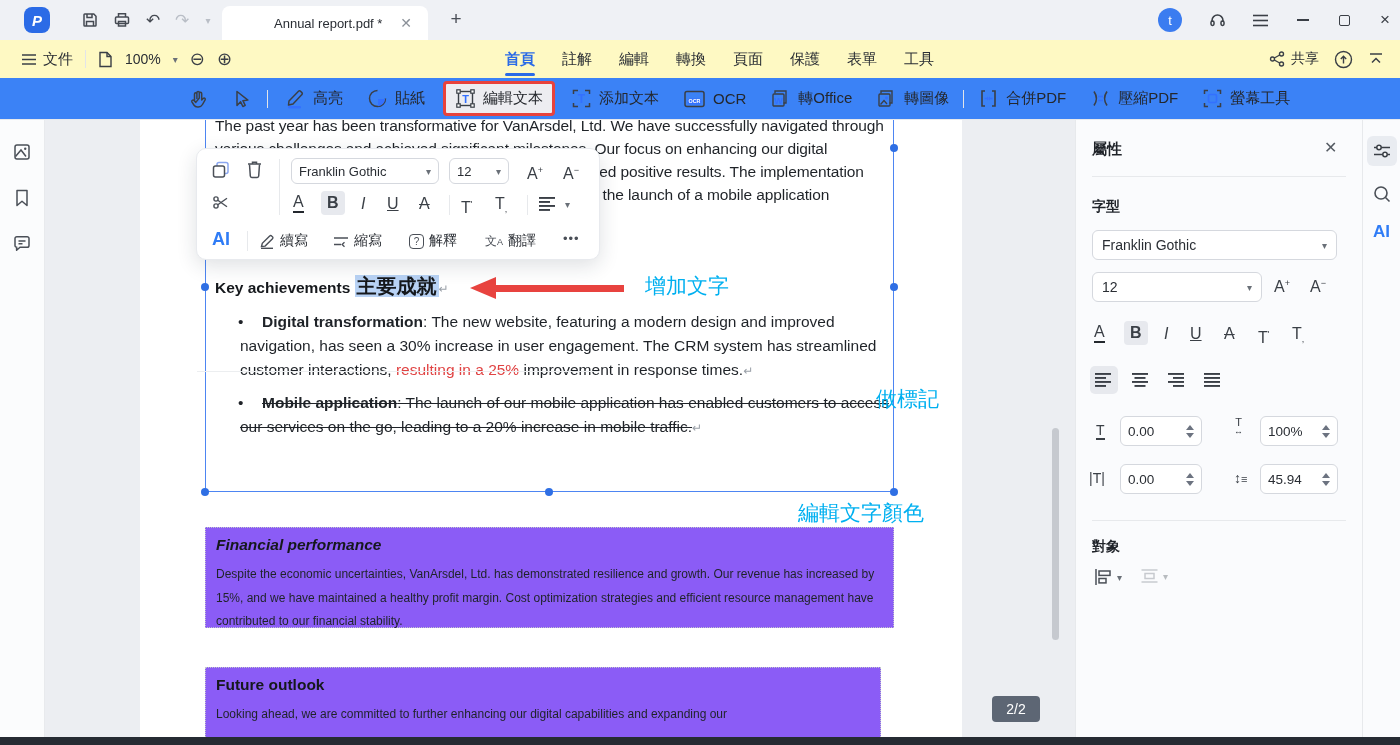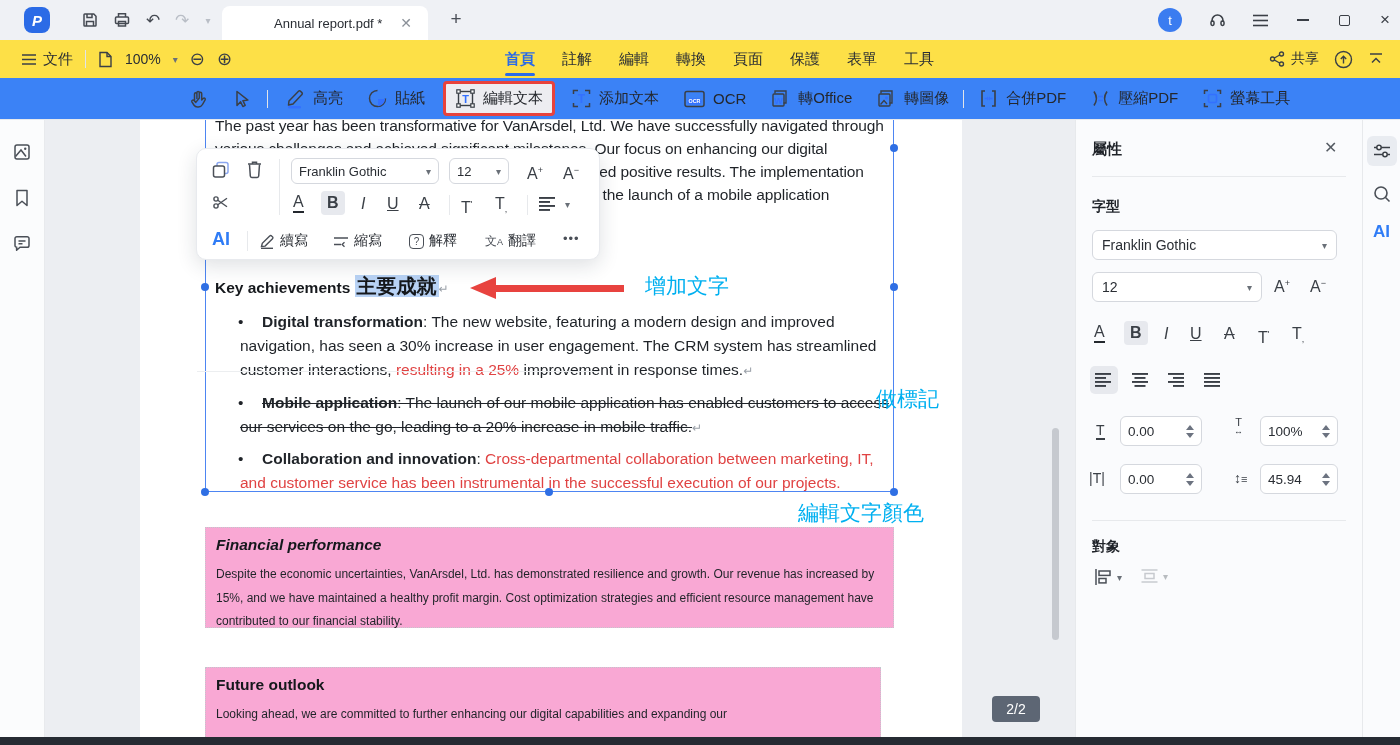--- a/index.html
+++ b/index.html
@@ -16,21 +16,21 @@
   .doc-tab { position:absolute; left:222px; top:6px; width:206px; height:34px; background:#ffffff; border-radius:8px 8px 0 0; display:flex; align-items:center; padding:0 12px 0 18px; }
   .doc-tab .t { font-size:13px; color:#2a2e34; flex:1; white-space:nowrap; overflow:hidden;margin-left:34px; }
   .doc-tab .x { color:#8a9098; font-size:14px; cursor:pointer; padding:0 4px; }
   .newtab { position:absolute; left:444px; top:8px; font-size:19px; color:#4a4f57; cursor:pointer; width:24px; text-align:center; }
   .avatar { position:absolute; left:1158px; top:8px; width:24px; height:24px; border-radius:50%; background:#3b7cf0; color:#fff; font-size:13px; display:flex; align-items:center; justify-content:center; }
   .winbtn { position:absolute; top:9px; width:30px; height:22px; display:flex; align-items:center; justify-content:center; color:#3a3f46; cursor:pointer; }
   .min-bar { width:12px; height:2px; background:#3a3f46; }
   .max-box { width:11px; height:11px; border:1.6px solid #3a3f46; border-radius:2px; }
 
   
-  #menubar { position:absolute; left:0; top:40px; width:1400px; height:38px; background:#fde047; }
+  #menubar { position:absolute; left:0; top:40px; width:1400px; height:38px; background:#fef9c3; }
   .mb-left { position:absolute; left:22px; top:0; height:38px; display:flex; align-items:center; gap:12px; }
   .mb-file { display:flex; align-items:center; gap:7px; font-size:15px; color:#2a2e34; cursor:pointer; }
   .vdiv { width:1px; height:18px; background:#e2e4e9; }
   .zoomtxt { font-size:14px; color:#2a2e34; }
   .caret { font-size:10px; color:#6a7078; }
   .circ-ico { font-size:18px; color:#3a3f46; cursor:pointer; }
   #ribbon-tabs { position:absolute; left:505px; top:0; height:38px; display:flex; align-items:center; gap:27px; }
   .rtab { font-size:15px; color:#2a2e34; cursor:pointer; position:relative; height:38px; display:flex; align-items:center; }
   .rtab.active { color:#2b6be6; font-weight:bold; }
   .rtab.active .u { position:absolute; bottom:2px; left:50%; transform:translateX(-50%); width:30px; height:3px; border-radius:2px; background:#2b6be6; }
@@ -61,21 +61,21 @@
   .keyline .zh { font-weight:bold; font-size:20px; color:#15181c; background:#b9d3f5; padding:0 2px; }
   .callout { position:absolute; color:#00b0f0; font-size:21px; white-space:nowrap; }
   .arrow-shaft { position:absolute; background:#e8433f; }
   .arrow-head { position:absolute; width:0; height:0; border-top:11px solid transparent; border-bottom:11px solid transparent; border-right:26px solid #e8433f; }
   .bullet { position:absolute; left:100px; width:655px; font-size:15.5px; color:#1f2328; line-height:23.8px; }
   .bullet p { text-indent:-2px; }
   .bullet .dot { display:inline-block; width:24px; text-indent:0; }
   .b { font-weight:bold; }
   .red { color:#e04343; }
   .strike { text-decoration:line-through; }
-  .sect { position:absolute; border:1.4px dotted #c3c6cc; background:#f9a8d4; padding:8px 10px 10px 10px; }
+  .sect { position:absolute; border:1.4px dotted #c3c6cc; background:#8b5cf6; padding:8px 10px 10px 10px; }
   .sect h3 { font-size:15.5px; color:#15181c; margin-bottom:9px; }
   .sect .body { font-size:12px; color:#1f2328; line-height:23.6px; width:662px; }
   #scrollbar { position:absolute; left:1007px; top:308px; width:7px; height:212px; background:#c6c9cf; border-radius:4px; cursor:pointer; }
   #pager { position:absolute; left:947px; top:576px; width:48px; height:26px; background:#5d6674; color:#fff; border-radius:4px; font-size:14px; display:flex; align-items:center; justify-content:center; }
 
   
   #popup { position:absolute; left:196px; top:148px; width:404px; height:112px; background:#ffffff; border:1px solid #e8eaee; border-radius:10px; box-shadow:0 6px 20px rgba(30,40,60,.14); }
   .pp-ico { position:absolute; cursor:pointer; }
   .pp-sel { position:absolute; height:26px; border:1px solid #d5d8de; border-radius:6px; background:#fff; display:flex; align-items:center; padding:0 7px; font-size:13px; color:#2a2e34; cursor:pointer; }
   .pp-sel .caret { margin-left:auto; }
@@ -381,23 +381,20 @@
 
       <div class="bullet" style="top:190px">
         <p><span class="dot">•</span><span class="b">Digital transformation</span><span>: The new website, featuring a modern design and improved navigation, has seen a 30% increase in user engagement. The CRM system has streamlined customer interactions, </span><span class="red">resulting in a 25% </span><span>improvement in response times.</span><span class="ret">↵</span></p>
       </div>
 
       <div class="bullet" style="top:271px">
         <p><span class="dot">•</span><span class="strike"><span class="b">Mobile application</span><span>: The launch of our mobile application has enabled customers to access our services on the go, leading to a 20% increase in mobile traffic.</span></span><span class="ret">↵</span></p>
       </div>
       <div class="callout" style="left:736px; top:265px">做標記</div>
 
-      <div class="bullet" style="top:327px">
-        <p><span class="dot">•</span><span class="b">Collaboration and innovation</span><span>: </span><span class="red">Cross-departmental collaboration between marketing, IT, and customer service has been instrumental in the successful execution of our projects.</span></p>
-      </div>
       <div class="callout" style="left:658px; top:379px">編輯文字顏色</div>
 
       <div class="sect" style="left:65px; top:407px; width:689px; height:101px">
         <h3 style="font-style:italic">Financial performance</h3>
         <div class="body">Despite the economic uncertainties, VanArsdel, Ltd. has demonstrated resilience and growth. Our revenue has increased by 15%, and we have maintained a healthy profit margin. Cost optimization strategies and efficient resource management have contributed to our financial stability.</div>
       </div>
 
       <div class="sect" style="left:65px; top:547px; width:676px; height:100px">
         <h3>Future outlook</h3>
         <div class="body" style="white-space:nowrap">Looking ahead, we are committed to further enhancing our digital capabilities and expanding our</div>

